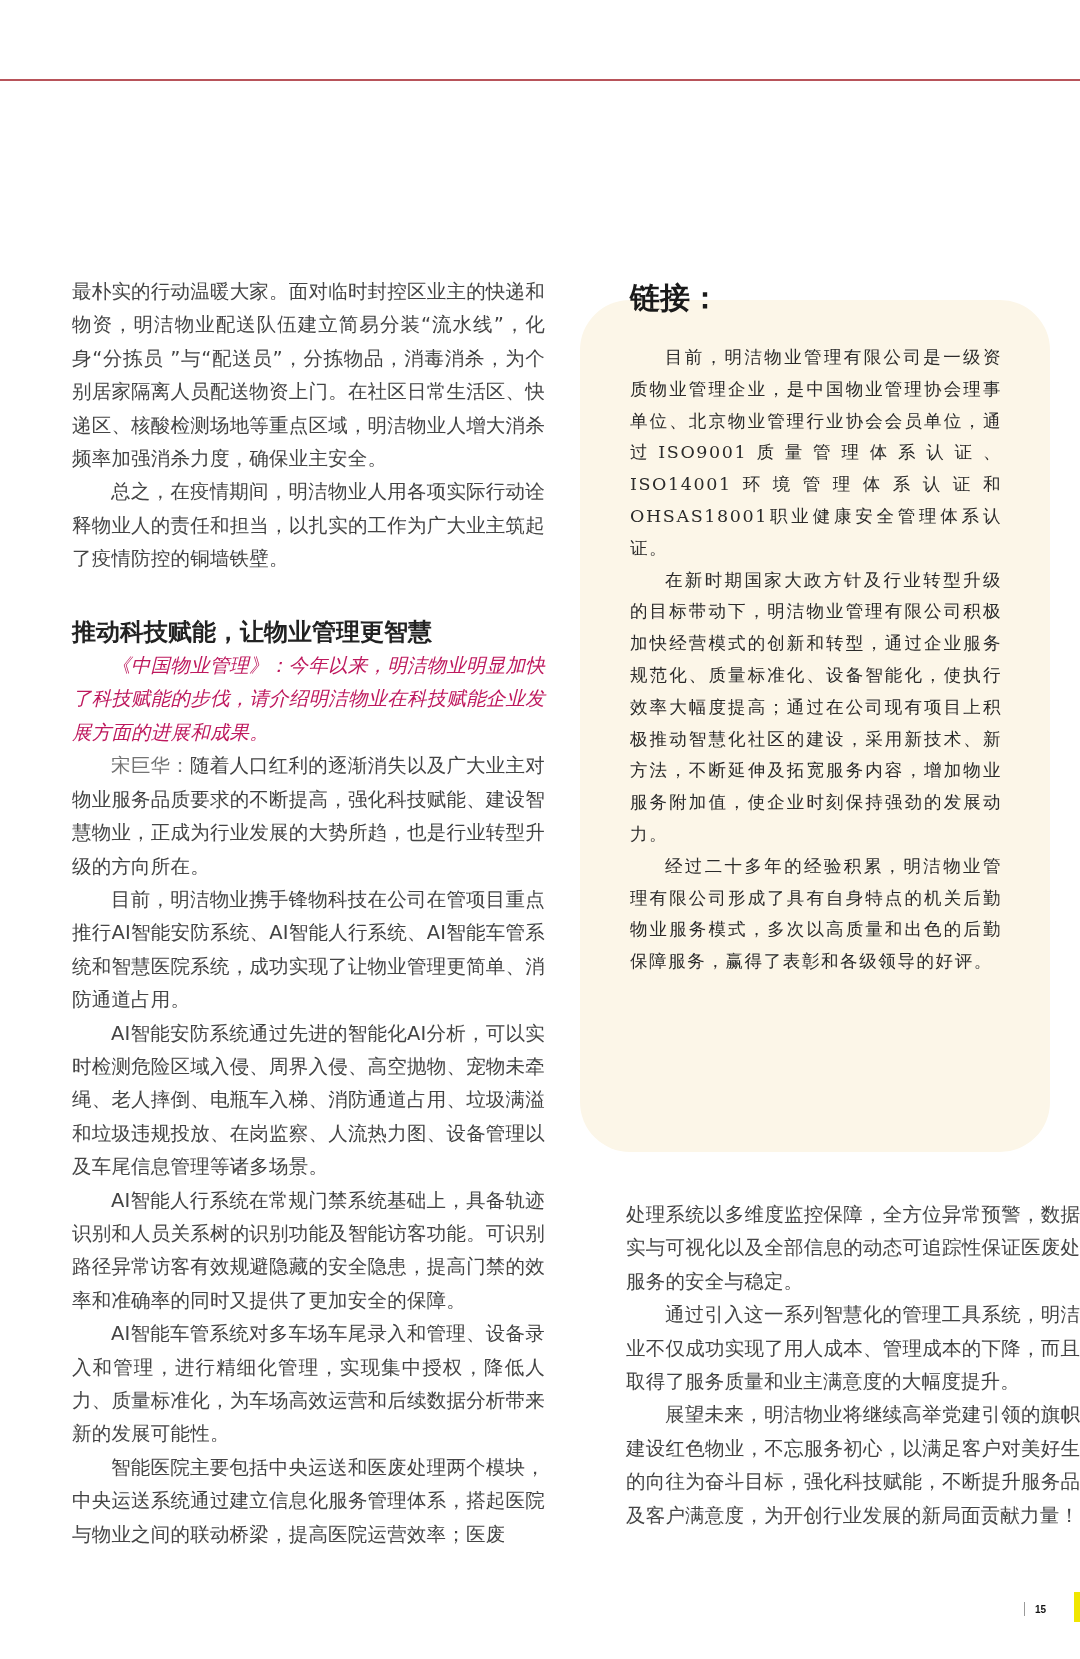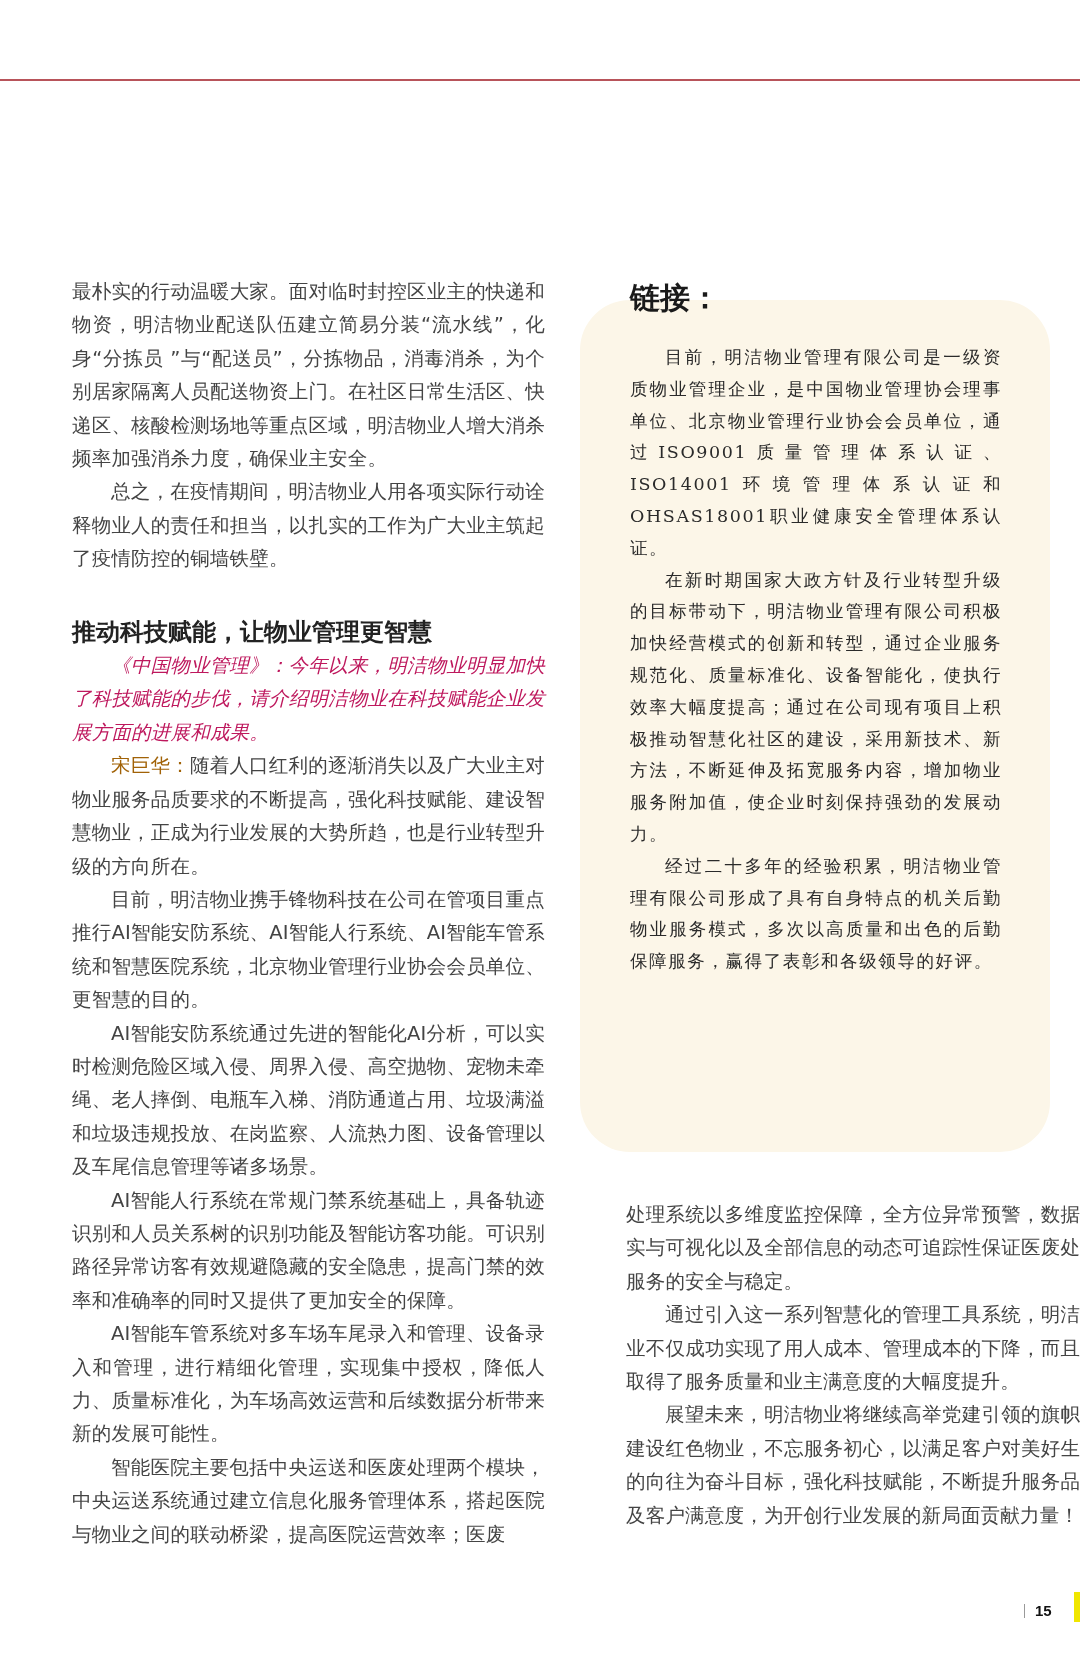--- a/index.html
+++ b/index.html
@@ -21,58 +21,58 @@
     }
     .para {
       margin: 0; font-size: 19.5px; line-height: 33.4px; text-align: justify;
       text-align-last: left; letter-spacing: 0.2px; color: #444;
     }
     .para.indent { text-indent: 2em; }
     .section-heading {
       margin: 40px 0 0 0; font-size: 24px; line-height: 33.4px; font-weight: bold; color: #222;
     }
     .para.q { color: #be185d; font-style: italic; }
-    .speaker { color: #a16207; }
+    .speaker { color: #737373; }
     .sidebar-title {
       position: absolute; left: 630px; top: 278px; font-size: 30px; font-weight: bold; color: #1a1a1a;
       font-family: Liberation Sans, sans-serif;
     }
     .sidebar-box {
       position: absolute; left: 580px; top: 300px; width: 470px; height: 852px;
       background: #fcf6e8; border-radius: 50px;
     }
     .sidebar-body {
       position: absolute; left: 630px; top: 342px; width: 372px;
     }
     .sidebar-para {
       margin: 0; font-family: "DejaVu Serif", "Liberation Serif", serif;
       font-size: 17.5px; line-height: 31.8px; letter-spacing: 1.6px; color: #2a2a2a;
       text-align: justify; text-align-last: left; text-indent: 2em;
     }
     .page-number-wrap {
       position: absolute; left: 1024px; top: 1602px; display: flex; align-items: center;
     }
     .page-bar { width: 1px; height: 14px; background: #999; margin-right: 10px; }
-    .page-number { font-size: 15px; font-weight: bold; color: #111; font-family: "Liberation Sans", sans-serif; }
+    .page-number { font-size: 10px; font-weight: bold; color: #111; font-family: "Liberation Sans", sans-serif; }
     .yellow-tab {
       position: absolute; left: 1074px; top: 1592px; width: 6px; height: 30px; background: #f0e600;
     }
   </style>
 </head>
 <body>
 
 <div class="top-rule"></div>
 
 <div class="col-left">
   <p class="para">最朴实的行动温暖大家。面对临时封控区业主的快递和物资，明洁物业配送队伍建立简易分装“流水线”，化身“分拣员 ”与“配送员”，分拣物品，消毒消杀，为个别居家隔离人员配送物资上门。在社区日常生活区、快递区、核酸检测场地等重点区域，明洁物业人增大消杀频率加强消杀力度，确保业主安全。</p>
   <p class="para indent">总之，在疫情期间，明洁物业人用各项实际行动诠释物业人的责任和担当，以扎实的工作为广大业主筑起了疫情防控的铜墙铁壁。</p>
   <h3 class="section-heading">推动科技赋能，让物业管理更智慧</h3>
   <p class="para indent q">《中国物业管理》：今年以来，明洁物业明显加快了科技赋能的步伐，请介绍明洁物业在科技赋能企业发展方面的进展和成果。</p>
   <p class="para indent"><span class="speaker">宋巨华：</span><span>随着人口红利的逐渐消失以及广大业主对物业服务品质要求的不断提高，强化科技赋能、建设智慧物业，正成为行业发展的大势所趋，也是行业转型升级的方向所在。</span></p>
-  <p class="para indent">目前，明洁物业携手锋物科技在公司在管项目重点推行AI智能安防系统、AI智能人行系统、AI智能车管系统和智慧医院系统，北京物业管理行业协会会员单位、更智慧的目的。</p>
+  <p class="para indent">目前，明洁物业携手锋物科技在公司在管项目重点推行AI智能安防系统、AI智能人行系统、AI智能车管系统和智慧医院系统，成功实现了让物业管理更简单、消防通道占用。</p>
   <p class="para indent">AI智能安防系统通过先进的智能化AI分析，可以实时检测危险区域入侵、周界入侵、高空抛物、宠物未牵绳、老人摔倒、电瓶车入梯、消防通道占用、垃圾满溢和垃圾违规投放、在岗监察、人流热力图、设备管理以及车尾信息管理等诸多场景。</p>
   <p class="para indent">AI智能人行系统在常规门禁系统基础上，具备轨迹识别和人员关系树的识别功能及智能访客功能。可识别路径异常访客有效规避隐藏的安全隐患，提高门禁的效率和准确率的同时又提供了更加安全的保障。</p>
   <p class="para indent">AI智能车管系统对多车场车尾录入和管理、设备录入和管理，进行精细化管理，实现集中授权，降低人力、质量标准化，为车场高效运营和后续数据分析带来新的发展可能性。</p>
   <p class="para indent">智能医院主要包括中央运送和医废处理两个模块，中央运送系统通过建立信息化服务管理体系，搭起医院与物业之间的联动桥梁，提高医院运营效率；医废</p>
 </div>
 
 <div class="sidebar-box"></div>
 <div class="sidebar-title">链接：</div>
 <div class="sidebar-body">
   <p class="sidebar-para">目前，明洁物业管理有限公司是一级资质物业管理企业，是中国物业管理协会理事单位、北京物业管理行业协会会员单位，通过ISO9001质量管理体系认证、ISO14001环境管理体系认证和 OHSAS18001职业健康安全管理体系认证。</p>

